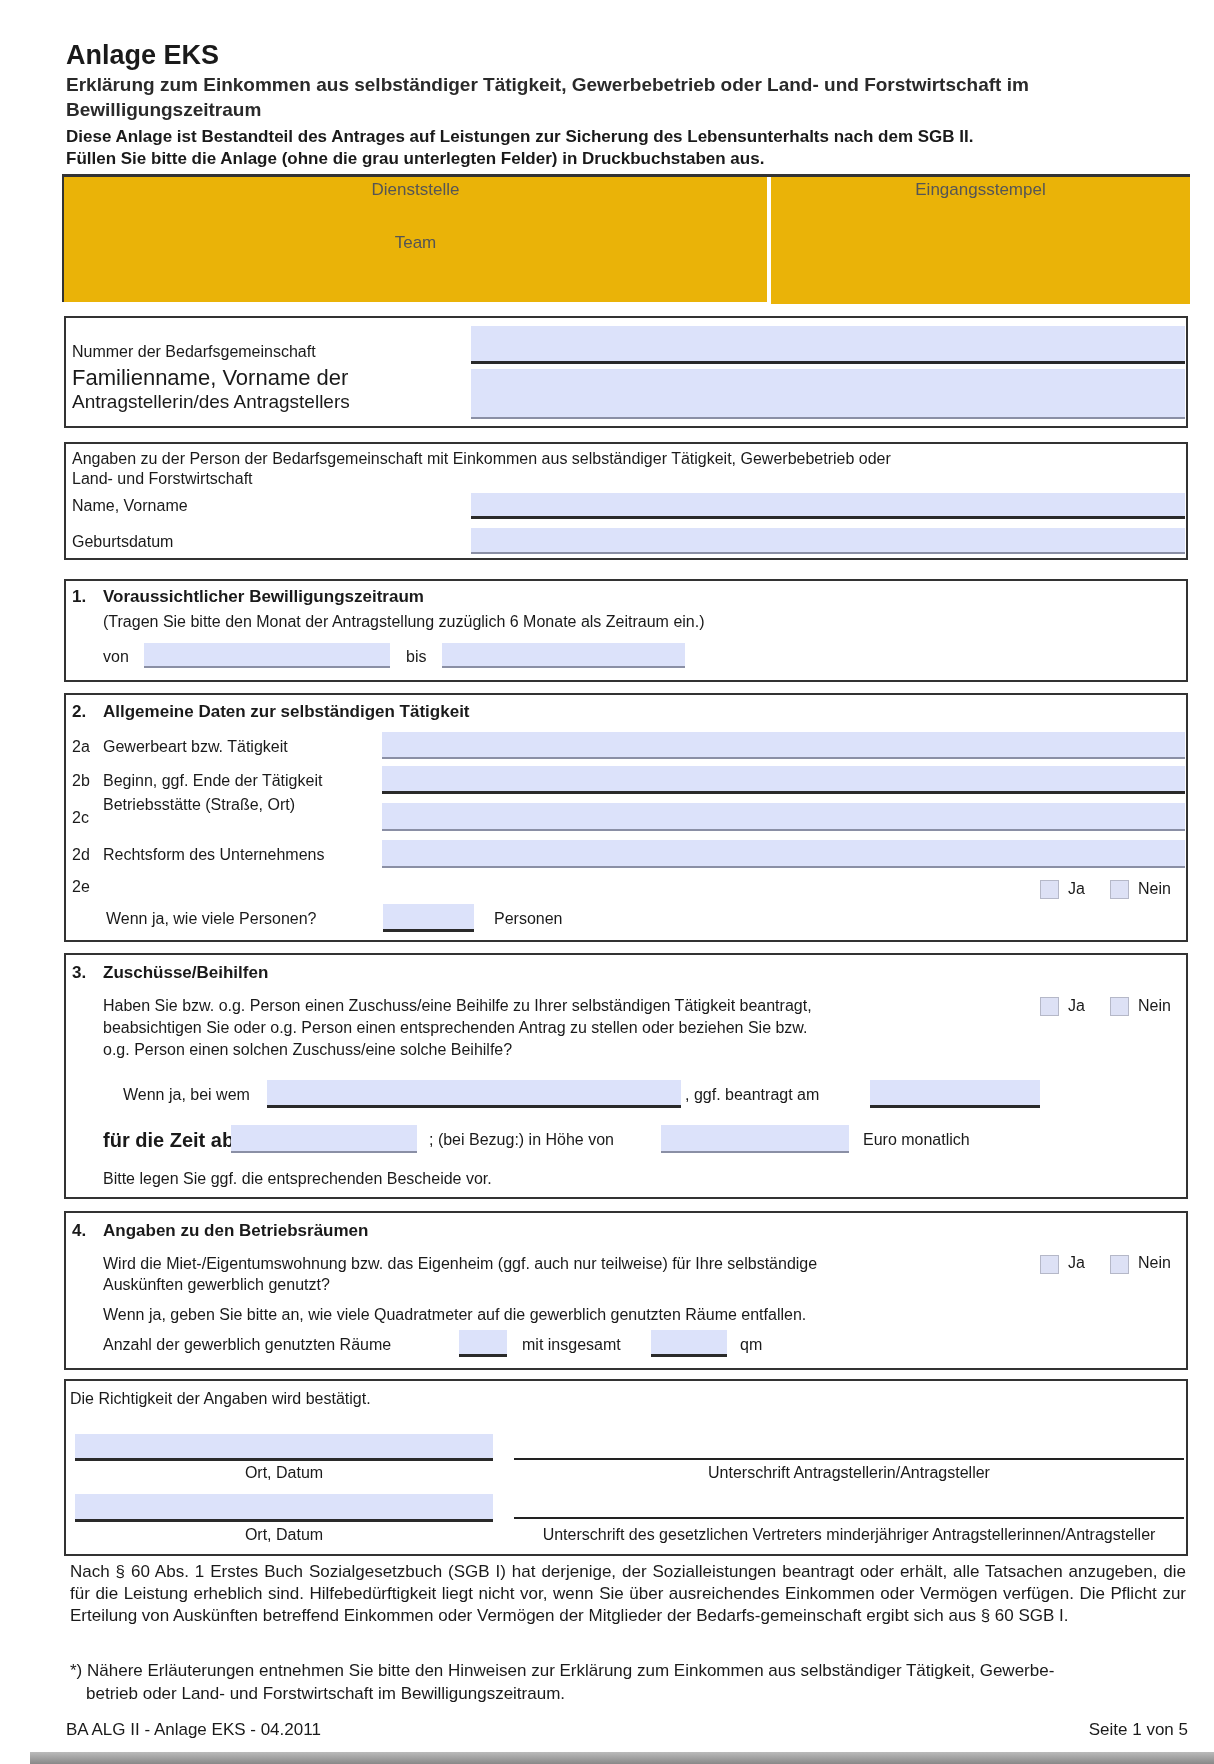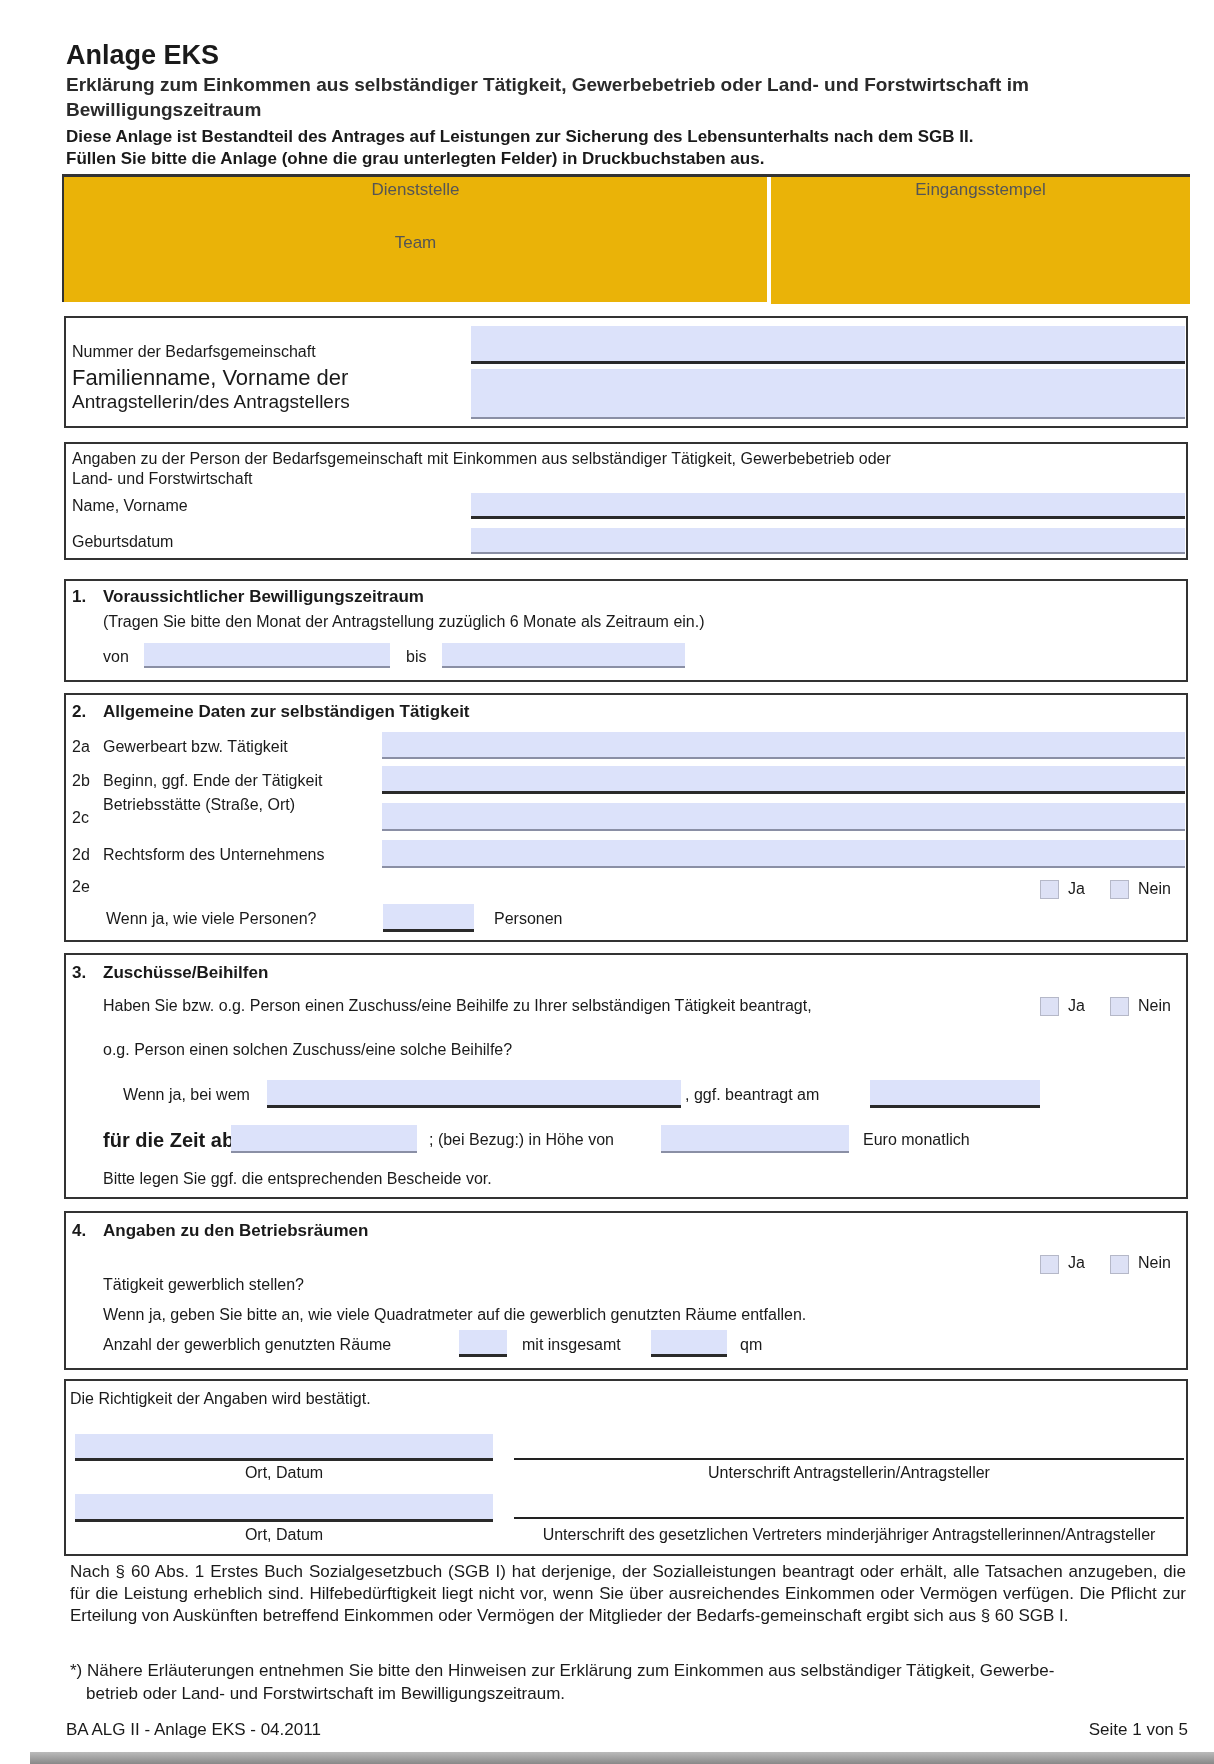--- a/index.html
+++ b/index.html
@@ -120,20 +120,21 @@
   <div class="field dark" style="left:317px;top:209px;width:91px;height:28px;">
       <span class="t" style="left:4px;top:3px;"></span>
     </div>
   <div class="t" style="left:428px;top:214px;font-size:16px;">Personen</div>
 </div>
 
 <div class="box" style="top:953px;height:246px;">
   <div class="t b" style="left:6px;top:8px;">3.</div>
   <div class="t b" style="left:37px;top:8px;">Zuschüsse/Beihilfen</div>
   <div class="t" style="left:37px;top:41px;font-size:16px;">Haben Sie bzw. o.g. Person einen Zuschuss/eine Beihilfe zu Ihrer selbständigen Tätigkeit beantragt,</div>
+  <div class="t" style="left:37px;top:63px;font-size:16px;">beabsichtigen Sie oder o.g. Person einen entsprechenden Antrag zu stellen oder beziehen Sie bzw.</div>
   <div class="t" style="left:37px;top:85px;font-size:16px;">o.g. Person einen solchen Zuschuss/eine solche Beihilfe?</div>
   <div class="cb" style="left:974px;top:42px;"></div>
   <div class="t" style="left:1002px;top:41px;font-size:16px;">Ja</div>
   <div class="cb" style="left:1044px;top:42px;"></div>
   <div class="t" style="left:1072px;top:41px;font-size:16px;">Nein</div>
 
   <div class="t" style="left:37px;top:130px;font-size:16px;margin-left:20px;">Wenn ja, bei wem</div>
   <div class="field dark" style="left:201px;top:125px;width:414px;height:28px;">
       <span class="t" style="left:4px;top:3px;"></span>
     </div>
@@ -151,21 +152,22 @@
       <span class="t" style="left:4px;top:3px;"></span>
     </div>
   <div class="t" style="left:797px;top:175px;font-size:16px;">Euro monatlich</div>
 
   <div class="t" style="left:37px;top:214px;font-size:16px;">Bitte legen Sie ggf. die entsprechenden Bescheide vor.</div>
 </div>
 
 <div class="box" style="top:1211px;height:159px;">
   <div class="t b" style="left:6px;top:8px;">4.</div>
   <div class="t b" style="left:37px;top:8px;">Angaben zu den Betriebsräumen</div>
-  <div class="t" style="left:37px;top:62px;font-size:16px;">Tätigkeit gewerblich stellen?</div>
+  <div class="t" style="left:37px;top:41px;font-size:16px;">Wird die Miet-/Eigentumswohnung bzw. das Eigenheim (ggf. auch nur teilweise) für Ihre selbständige</div>
+  <div class="t" style="left:37px;top:62px;font-size:16px;">Auskünften gewerblich genutzt?</div>
   <div class="cb" style="left:974px;top:42px;"></div>
   <div class="t" style="left:1002px;top:40px;font-size:16px;">Ja</div>
   <div class="cb" style="left:1044px;top:42px;"></div>
   <div class="t" style="left:1072px;top:40px;font-size:16px;">Nein</div>
   <div class="t" style="left:37px;top:92px;font-size:16px;">Wenn ja, geben Sie bitte an, wie viele Quadratmeter auf die gewerblich genutzten Räume entfallen.</div>
   <div class="t" style="left:37px;top:122px;font-size:16px;">Anzahl der gewerblich genutzten Räume</div>
   <div class="field dark" style="left:393px;top:117px;width:48px;height:27px;">
       <span class="t" style="left:4px;top:3px;"></span>
     </div>
   <div class="t" style="left:456px;top:122px;font-size:16px;">mit insgesamt</div>

